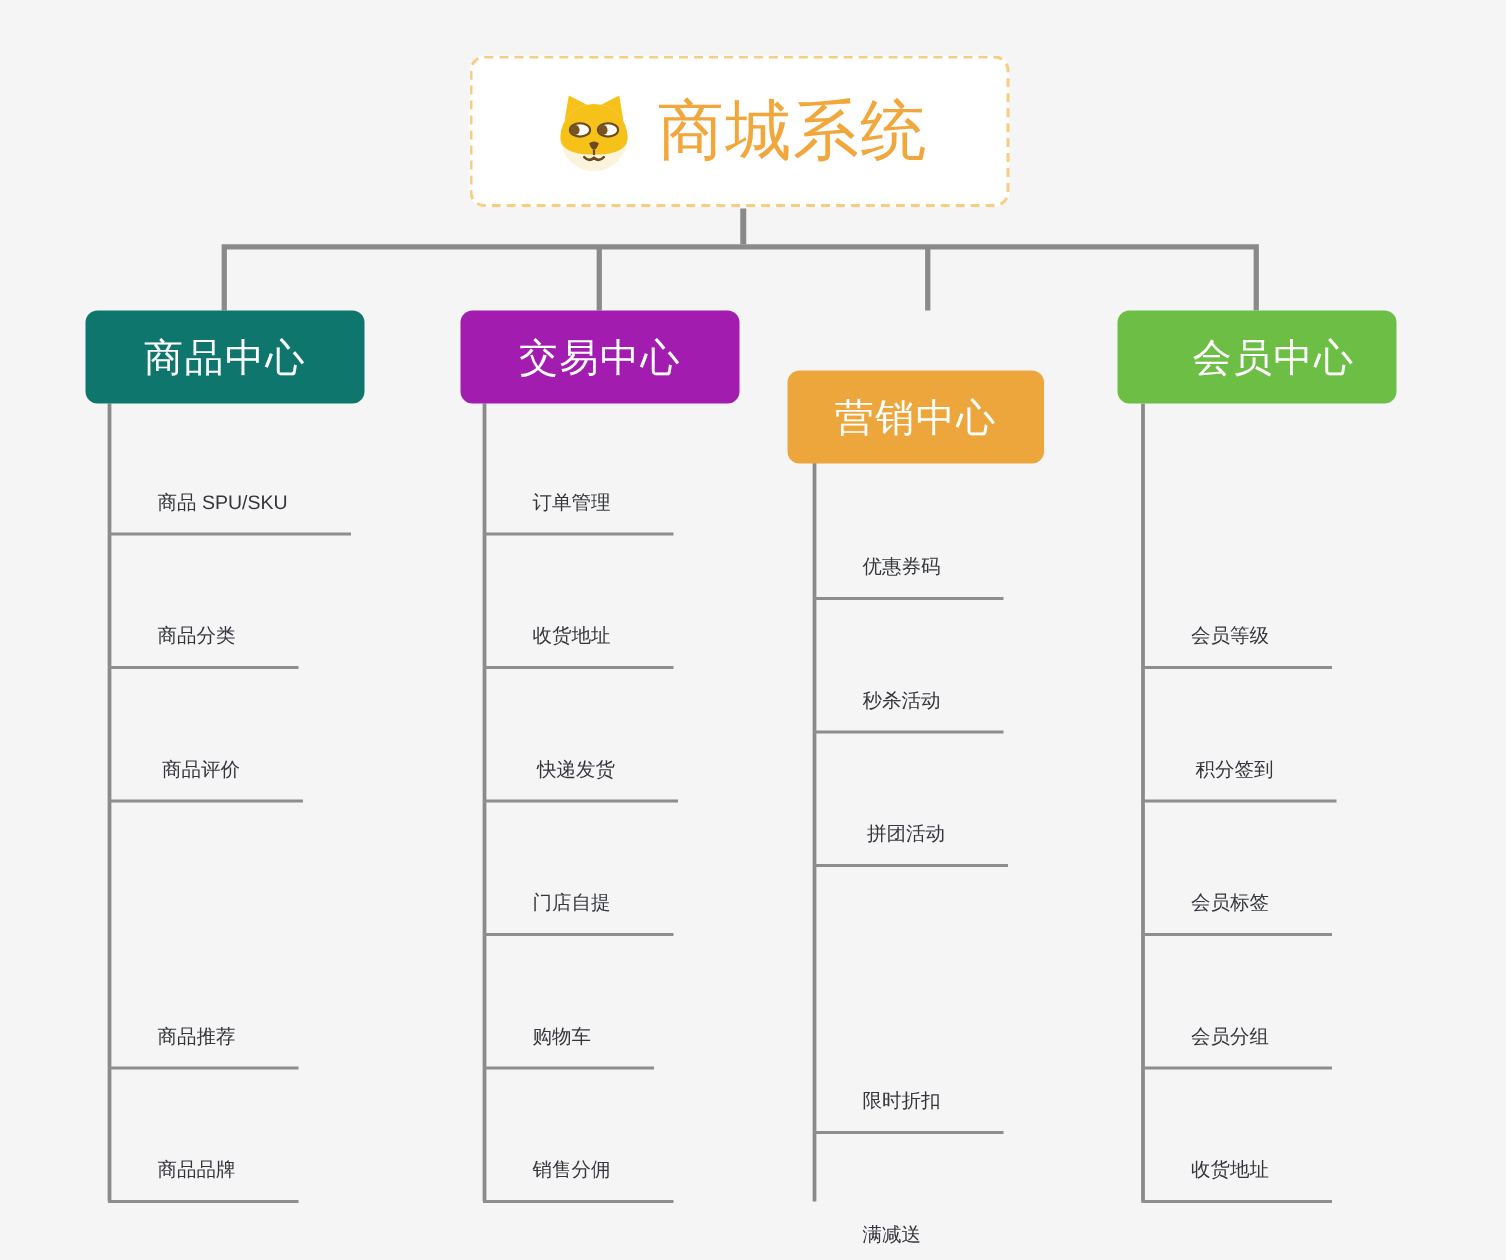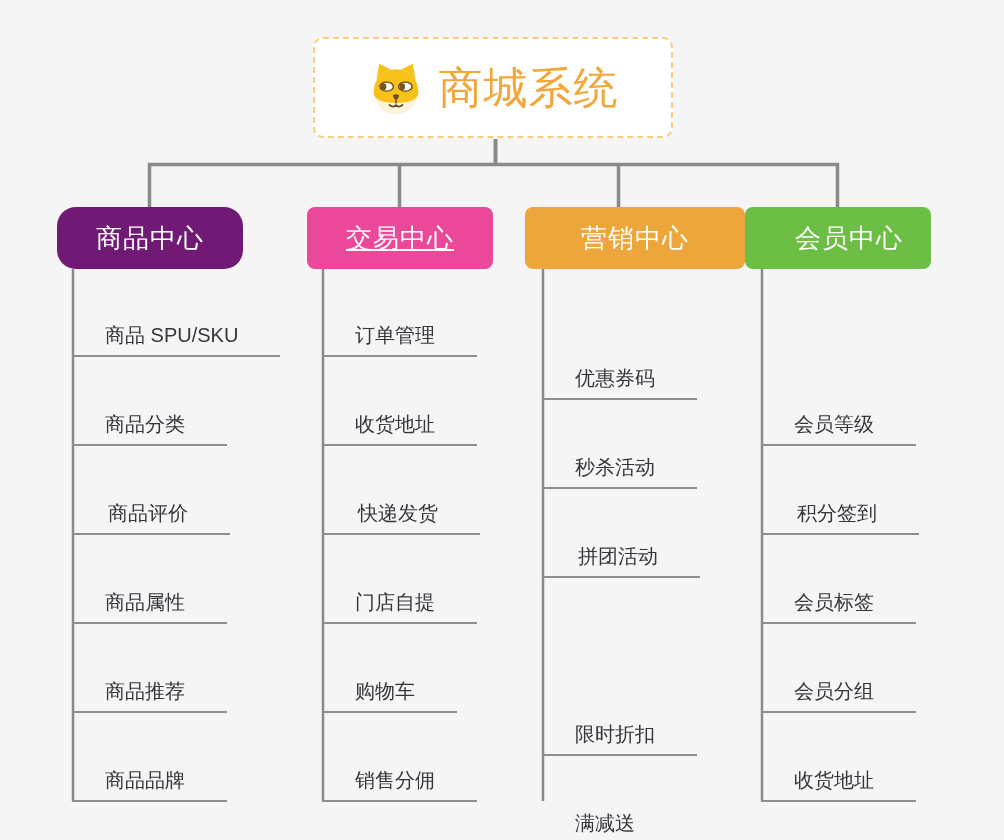--- a/index.html
+++ b/index.html
@@ -36,29 +36,29 @@
   .branch{
     position:absolute;top:207px;height:62px;width:186px;
     border-radius:8px;
     display:flex;align-items:center;justify-content:center;
     color:#FFFFFF;font-size:26px;letter-spacing:1px;
     box-sizing:border-box;white-space:nowrap;
     cursor:pointer;
   }
   .b0{left:57px;}
   .b1{left:307px;}
-  .b2{left:525px;width:220px;}
+  .b2{left:525px;width:171px;margin-top:40px;}
   .b3{left:745px;}
 
   
   .leaf{
     position:absolute;
     padding:0 42px 7px 33px;
     border-bottom:2px solid #8E8E8E;
-    font-size:20px;line-height:26px;color:#34363C;
+    font-size:13px;line-height:26px;color:#34363C;
     white-space:nowrap;
     cursor:pointer;
   }
   .c0{left:72px;}
   .c1{left:322px;}
   .c2{left:542px;margin-top:43px;}
   .c3{left:761px;}
   .r0{top:322px;}
   .r1{top:411px;}
   .r2{top:500px;padding-left:36px;}
@@ -98,29 +98,28 @@
       <ellipse cx="40" cy="26.5" rx="7.2" ry="4.8" fill="#FFFFFF" stroke="#6B4A1B" stroke-width="1.5"></ellipse>
       <ellipse cx="16.6" cy="26.6" rx="3.1" ry="3.6" fill="#7A5420"></ellipse>
       <ellipse cx="36.6" cy="26.6" rx="3.1" ry="3.6" fill="#7A5420"></ellipse>
       <path d="M26.5 36 Q30 33.5 33.5 36 Q32 40.5 30 40.5 Q28 40.5 26.5 36 Z" fill="#6B4A1B"></path>
       <path d="M30 40.5 V 44.5" stroke="#6B4A1B" stroke-width="1.6" fill="none"></path>
       <path d="M23 46 Q26.5 49.6 30 46.4 Q33.5 49.6 37 46" stroke="#6B4A1B" stroke-width="1.8" fill="none" stroke-linecap="round"></path>
     </svg>
     <span class="root-title" style="color: rgb(242, 167, 61);">商城系统</span>
   </div>
 
-  <div class="branch b0" style="background: #701a75; border-radius: 19px;">商品中心</div>
-  <div class="branch b1" style="background: #ec4899; text-decoration: underline;">交易中心</div>
+  <div class="branch b0" style="background: #0f766e;">商品中心</div>
+  <div class="branch b1" style="background: #a21caf;">交易中心</div>
   <div class="branch b2" style="background: rgb(236, 166, 60);">营销中心</div>
   <div class="branch b3" style="background: rgb(108, 190, 69); padding-left: 22px;">会员中心</div>
 
   <div class="leaf c0 r0">商品 SPU/SKU</div>
   <div class="leaf c0 r1">商品分类</div>
   <div class="leaf c0 r2">商品评价</div>
-  <div class="leaf c0 r3">商品属性</div>
   <div class="leaf c0 r4">商品推荐</div>
   <div class="leaf c0 r5">商品品牌</div>
 
   <div class="leaf c1 r0">订单管理</div>
   <div class="leaf c1 r1">收货地址</div>
   <div class="leaf c1 r2">快递发货</div>
   <div class="leaf c1 r3">门店自提</div>
   <div class="leaf c1 r4">购物车</div>
   <div class="leaf c1 r5">销售分佣</div>
 

